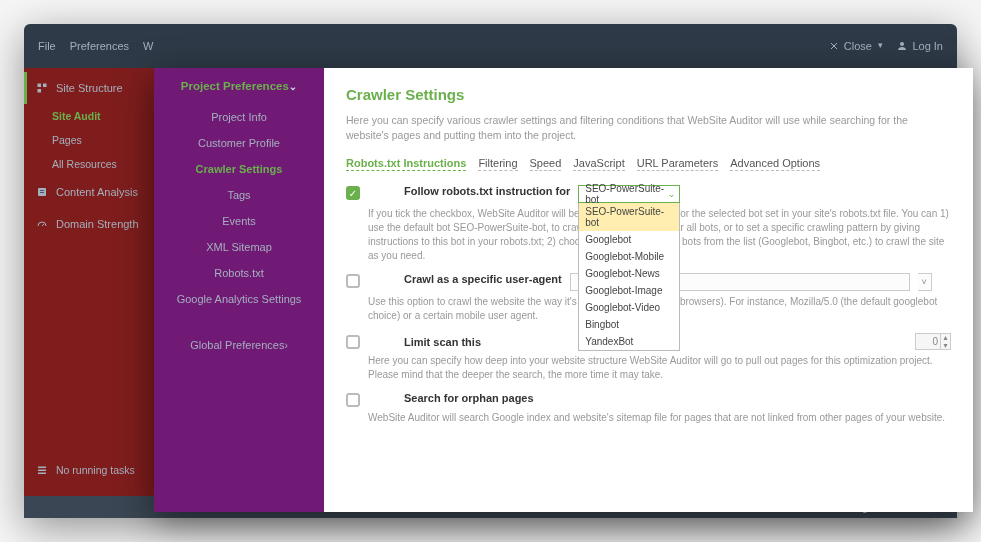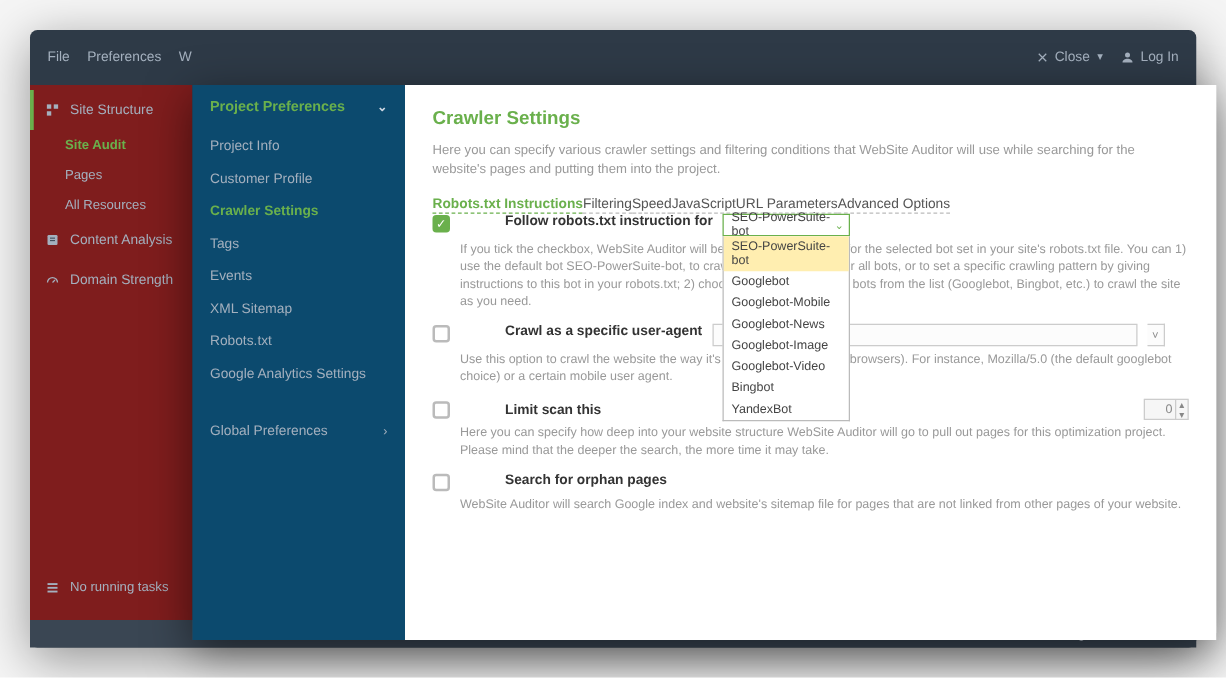--- a/index.html
+++ b/index.html
@@ -156,25 +156,26 @@
       left: 130px;
       right: -16px;
       bottom: -16px;
       display: flex;
       z-index: 5;
       box-shadow: 0 10px 36px rgba(0,0,0,0.5);
       border-radius: 0 0 6px 0;
     }
     .modal-sidebar {
       width: 170px;
-      background: #0c4a6e;
+      background: #701a75;
       color: #cfd8e3;
       font-size: 11px;
       display:flex;
       flex-direction:column;
+      align-items:center;
     }
     .modal-sidebar .header {
       height: 36px;
       display:flex;
       align-items:center;
       justify-content:space-between;
       padding: 0 14px;
       color: #6ab04c;
       font-weight: 600;
       font-size: 11.5px;
@@ -214,21 +215,23 @@
       margin-bottom: 10px;
     }
     .modal-content .intro {
       color: #999;
       font-size: 10.5px;
       line-height: 1.45;
       margin-bottom: 14px;
     }
     .settings-tabs {
       display:flex;
+      gap: 12px;
       font-size: 11px;
+      margin-bottom: 14px;
     }
     .settings-tabs .tab {
       cursor:pointer;
       color: #555;
       border-bottom: 1px dashed #bbb;
       padding-bottom: 1px;
     }
     .settings-tabs .tab.active {
       color:#6ab04c;
       font-weight:700;

